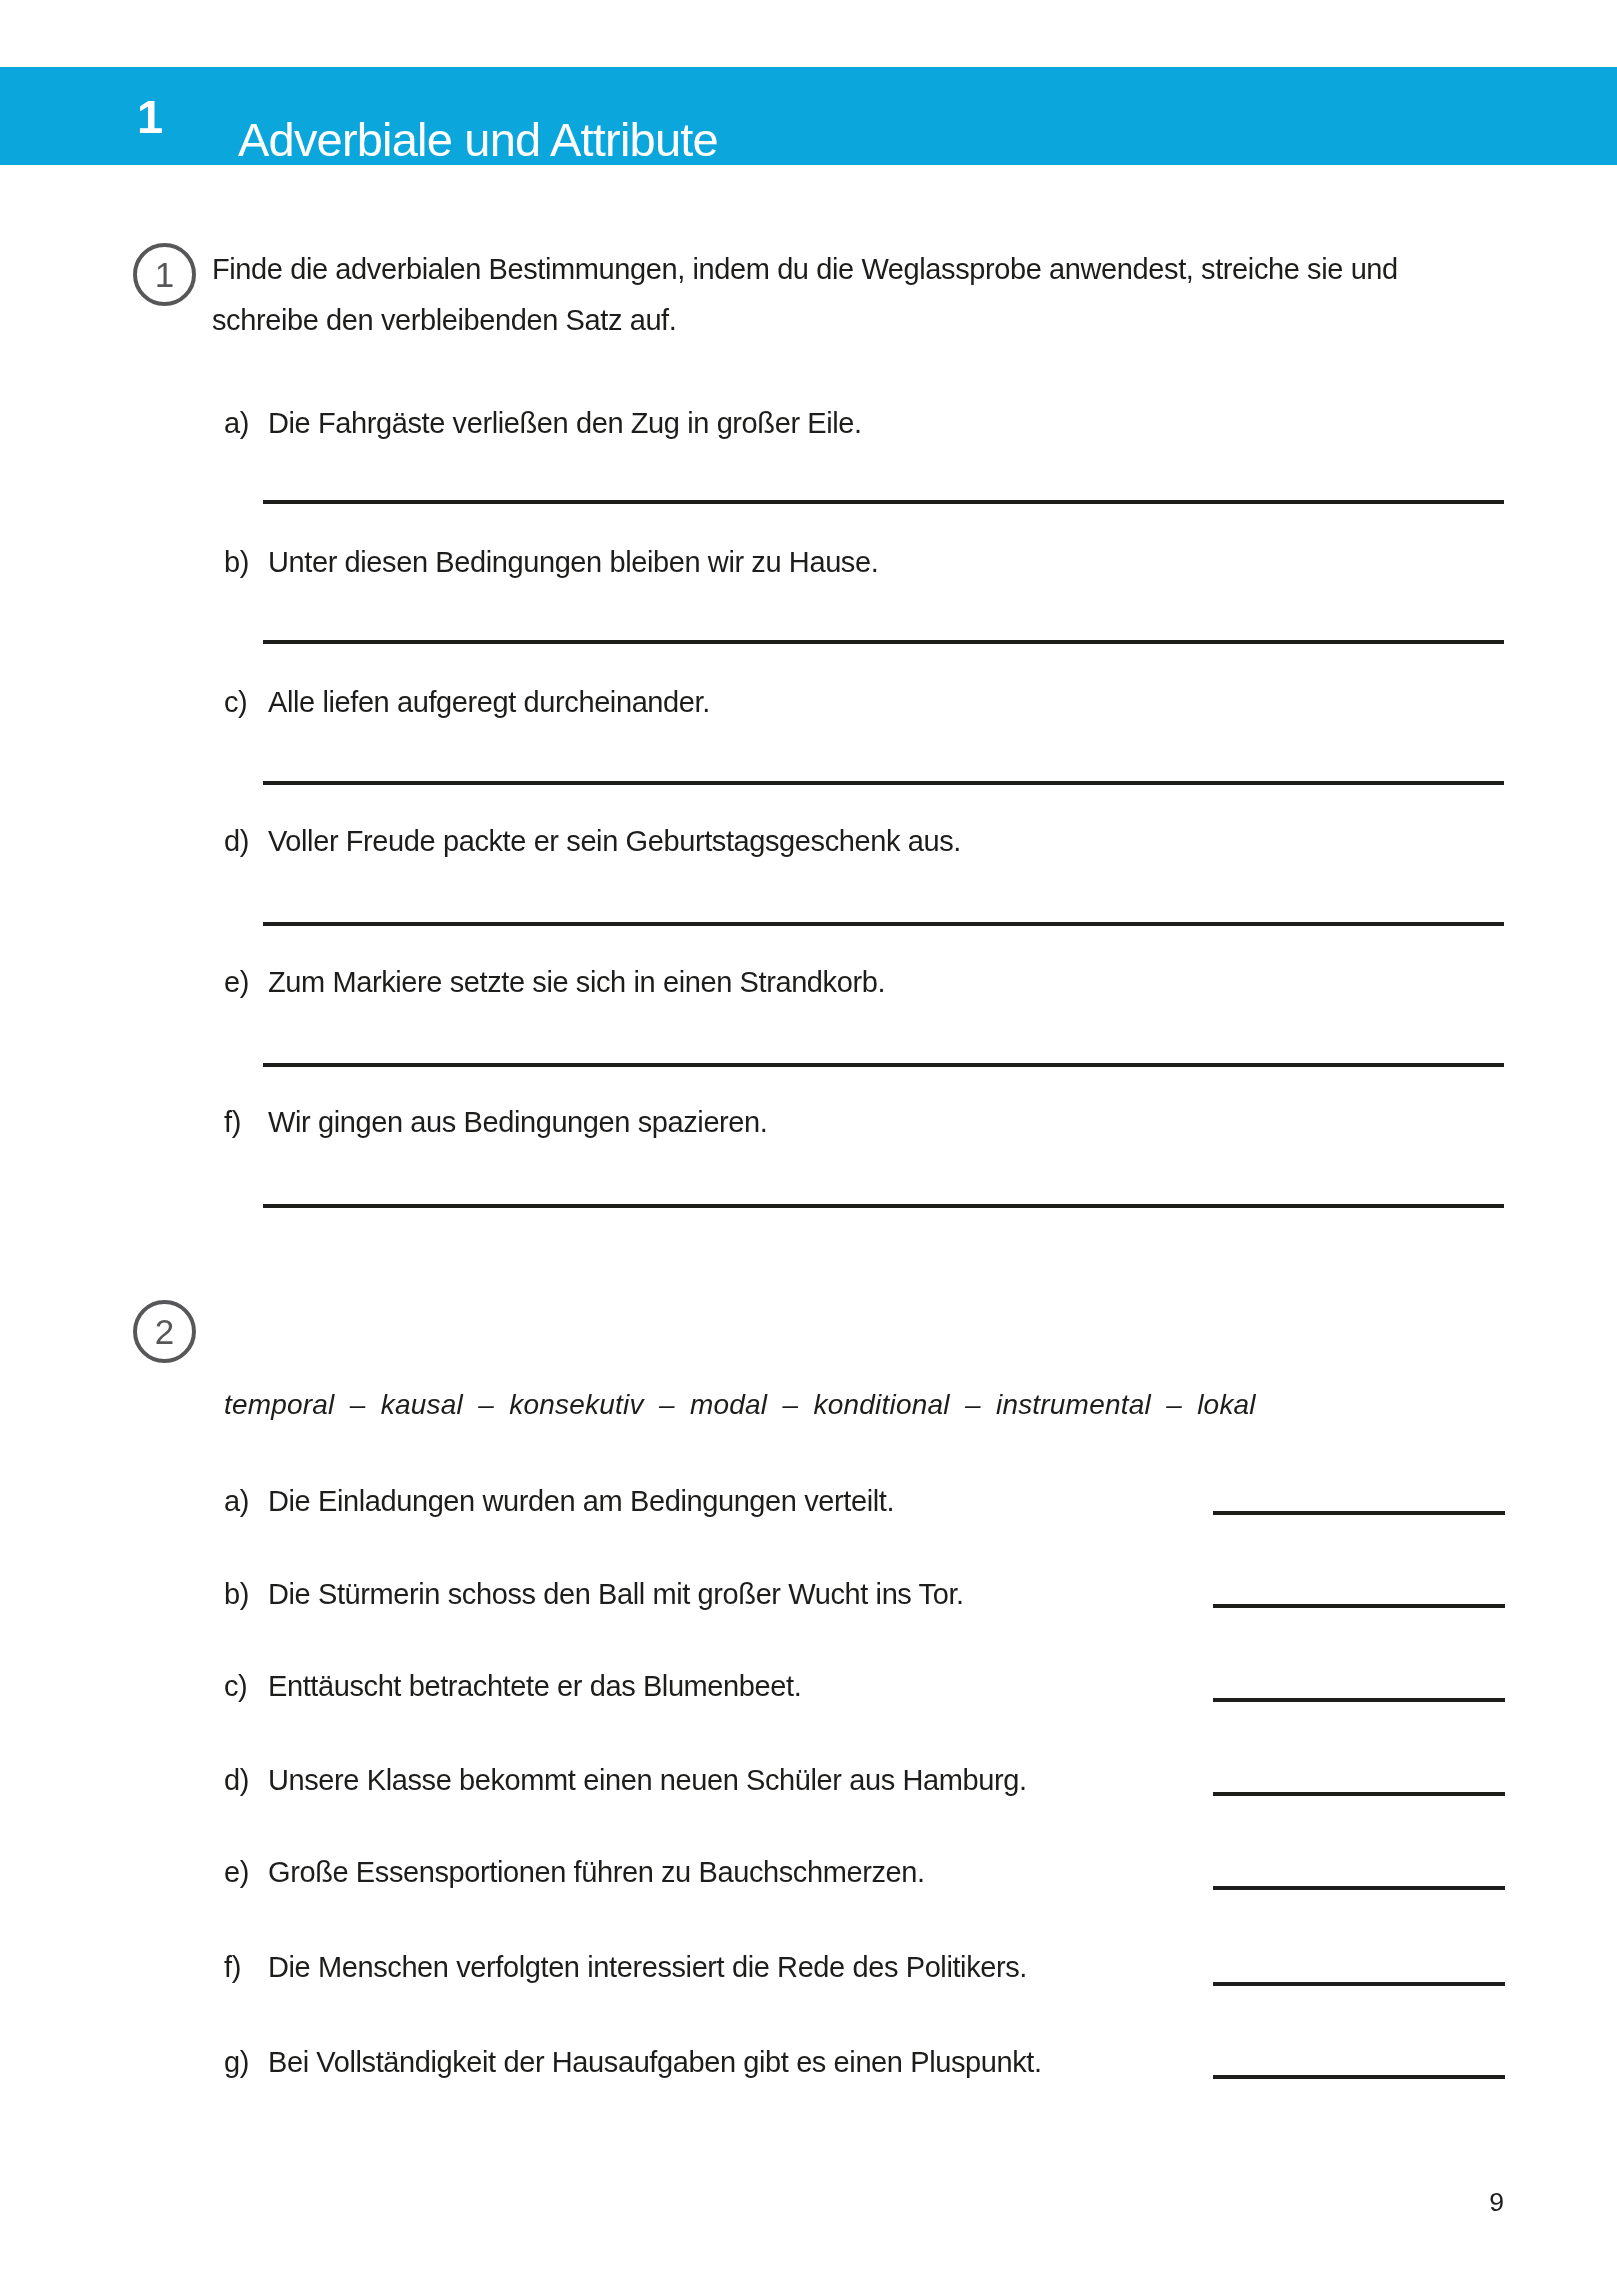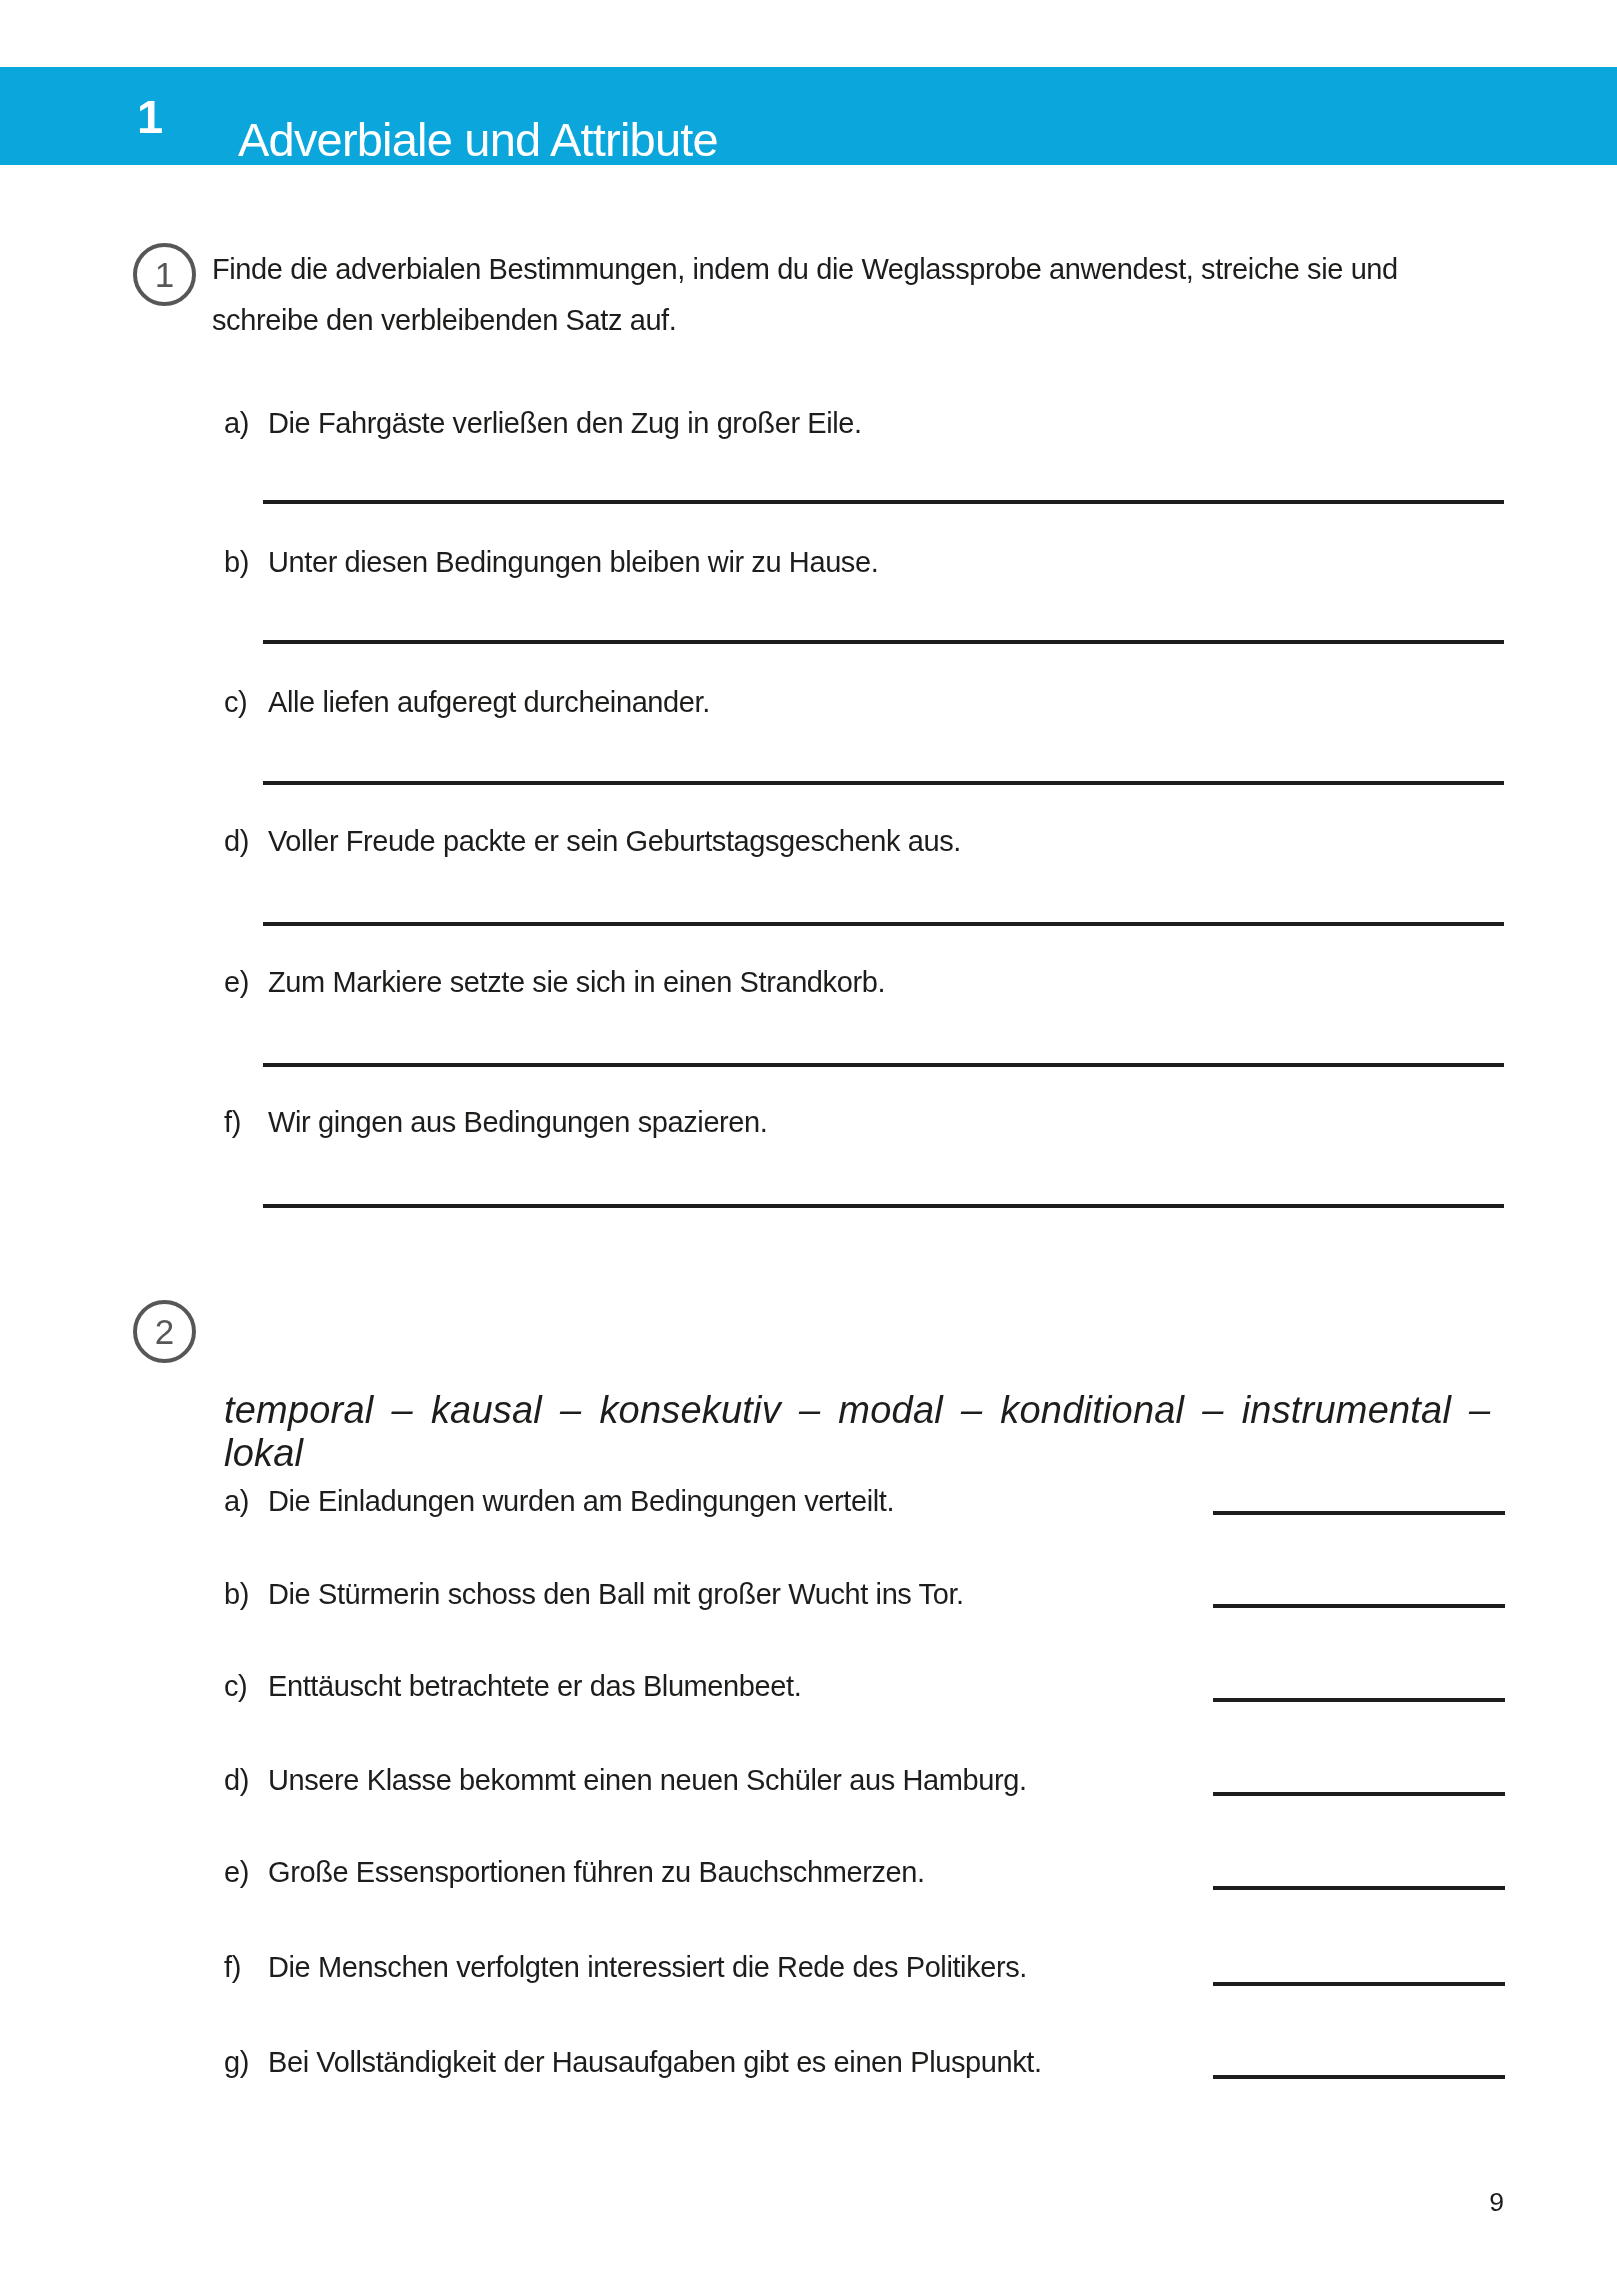--- a/index.html
+++ b/index.html
@@ -39,21 +39,21 @@
   .ex2-circle{top:1300px;}
   
   .instruction{
     position:absolute;left:212px;
     font-size:29px;font-weight:normal;letter-spacing:-0.4px;
   }
   .ex1-instruction{top:244px;width:1192px;line-height:51px;}
   .ex2-instruction{top:1320px;width:1289px;line-height:35px;}
   .word-bank{
     position:absolute;left:224px;top:1389px;width:1289px;
-    font-size:38px;font-style:italic;font-weight:normal;
+    font-size:28px;font-style:italic;font-weight:normal;
     letter-spacing:0.2px;word-spacing:7.3px;color:#1d1d1b;
   }
   
   .item-row{
     position:absolute;left:224px;
     display:flex;align-items:flex-start;
     font-size:29px;letter-spacing:-0.4px;line-height:34px;
   }
   .item-label{flex:0 0 44px;}
   .item-sentence{flex:1;}

